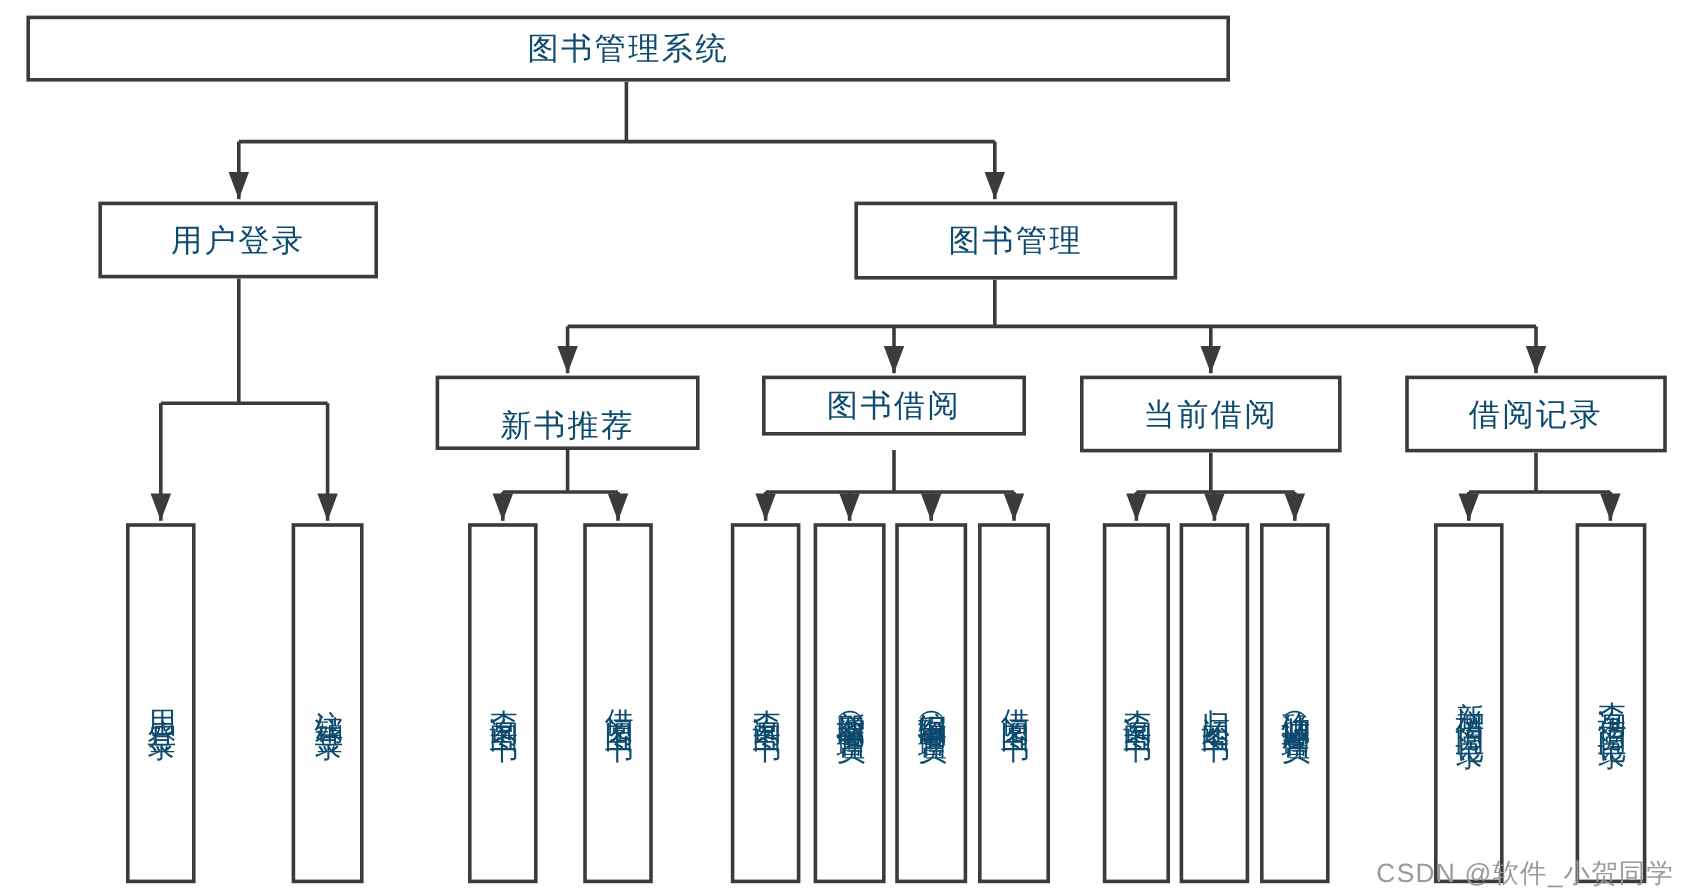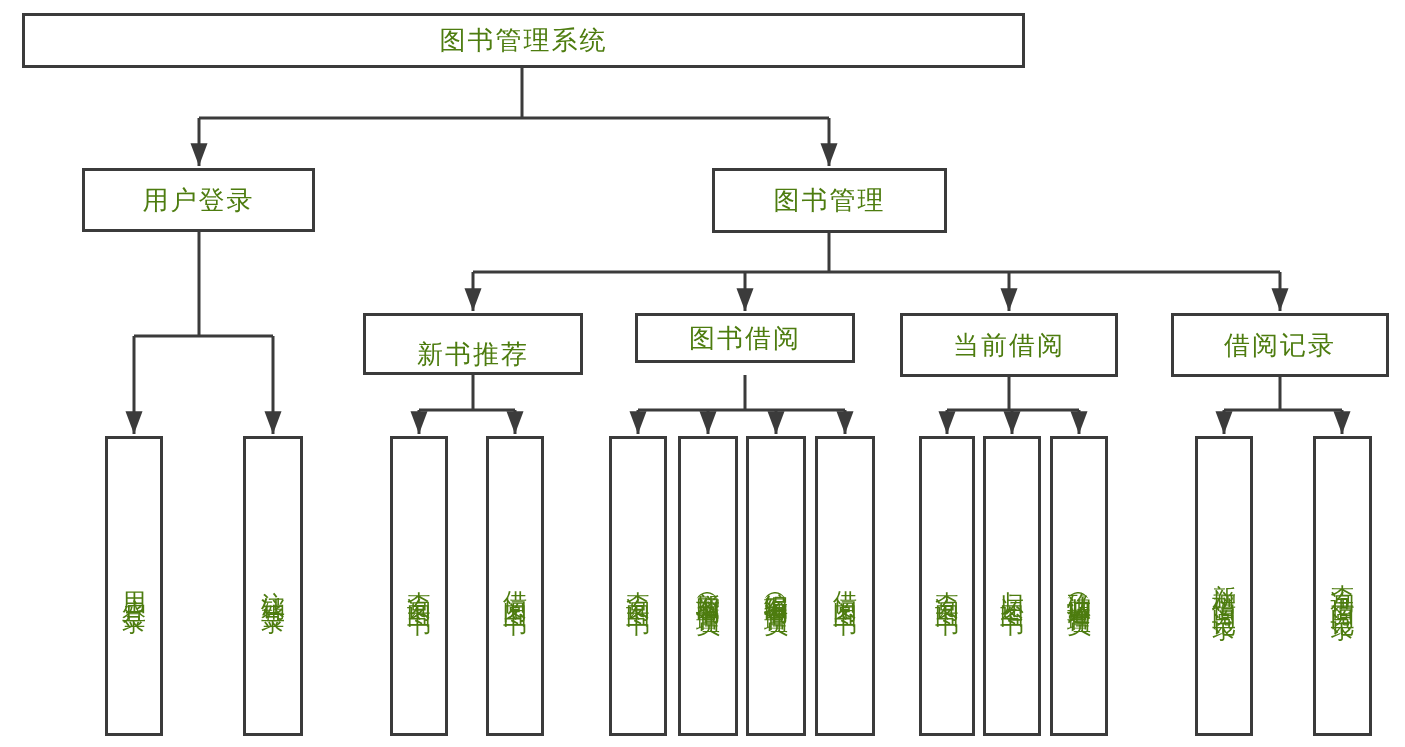--- a/index.html
+++ b/index.html
@@ -13,21 +13,21 @@
   }
   #wires { position: absolute; left: 0; top: 0; width: 1405px; height: 747px; }
   .node {
     position: absolute;
     background: #ffffff;
     border: 3px solid #3b3b3b;
     box-sizing: border-box;
     display: flex;
     align-items: center;
     justify-content: center;
-    color: #4d7c0f;
+    color: #0c4a6e;
   }
   .h-node { font-size: 26px; letter-spacing: 2px; }
   .v-node { font-size: 24px; }
   .v-node .v-text {
     writing-mode: vertical-rl;
     text-orientation: mixed;
     letter-spacing: 7px;
     line-height: 1.0;
     white-space: nowrap;
   }
@@ -87,21 +87,21 @@
     <path d="M1342,410 V434" marker-end="url(#arrow)"></path>
   </svg>
 
   <div class="node h-node" style="left:22px; top:13px; width:1003px; height:55px;">
     <span>图书管理系统</span>
   </div>
 
   <div class="node h-node" style="left:82px; top:168px; width:233px; height:64px;">
     <span>用户登录</span>
   </div>
-  <div class="node h-node" style="left:712px; top:168px; width:235px; height:65px;">
+  <div class="node h-node" style="left:712px; top:168px; width:269px; height:65px;">
     <span>图书管理</span>
   </div>
 
   <div class="node h-node" style="left:363px; top:313px; width:220px; height:62px;align-items:flex-end;">
     <span>新书推荐</span>
   </div>
   <div class="node h-node" style="left:635px; top:313px; width:220px; height:50px;">
     <span>图书借阅</span>
   </div>
   <div class="node h-node" style="left:900px; top:313px; width:218px; height:64px;">
@@ -144,14 +144,15 @@
   <div class="node v-node" style="left:1050px; top:436px; width:58px; height:300px;">
     <span class="v-text" style="letter-spacing:3px;">确认归还（管理员）</span>
   </div>
   <div class="node v-node" style="left:1195px; top:436px; width:58px; height:300px;">
     <span class="v-text">新增借阅记录</span>
   </div>
   <div class="node v-node" style="left:1313px; top:436px; width:59px; height:300px;">
     <span class="v-text">查询借阅记录</span>
   </div>
 
+  <div class="watermark">CSDN @软件_小贺同学</div>
 
 </div>
 
 </body></html>

